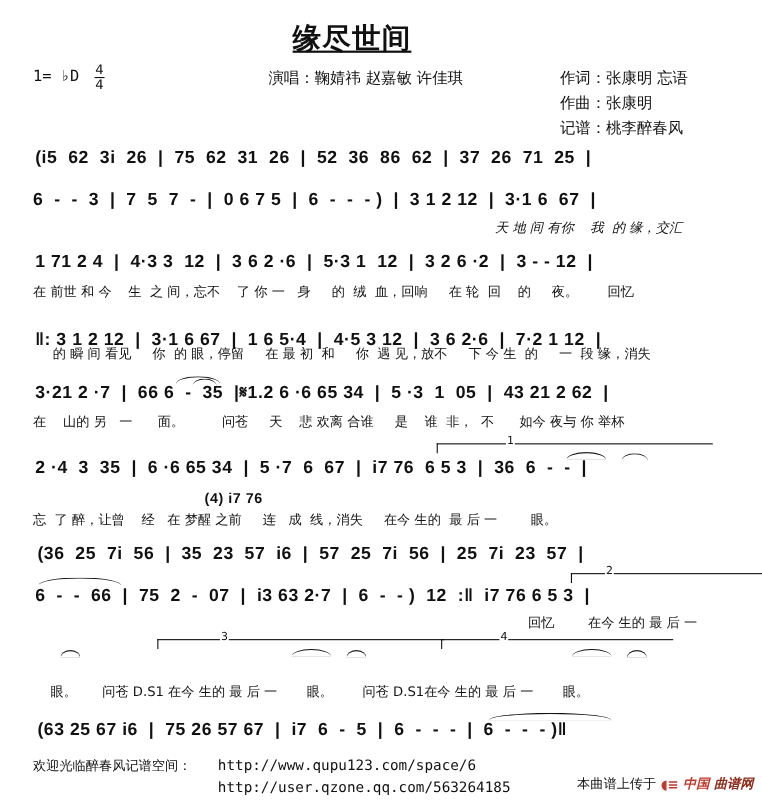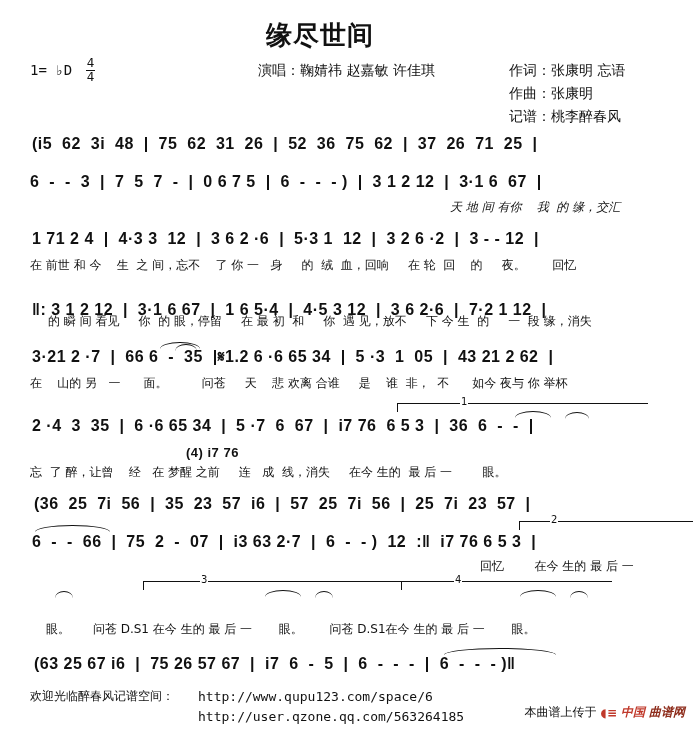--- a/index.html
+++ b/index.html
@@ -1,18 +1,18 @@
 <!DOCTYPE html>
 <html><head>
 <meta charset="utf-8">
 <style>
   html, body { margin: 0; padding: 0; background: #ffffff; }
   body { width: 693px; height: 734px; position: relative; overflow: hidden; font-family: "DejaVu Sans", sans-serif; color: #111; }
   .abs { position: absolute; }
-  .title { left: 0; width: 640px; top: 18px; text-align: center; font-family: "DejaVu Serif", serif; font-weight: bold; font-size: 26px; letter-spacing: 1px; }
+  .title { left: 0; width: 640px; top: 18px; text-align: center; font-family: "DejaVu Serif", serif; font-weight: bold; font-size: 26px; letter-spacing: 1px; text-decoration: underline; }
   .key { left: 30px; top: 62px; font-size: 14px; font-family: "DejaVu Sans Mono", monospace; }
   .timesig { left: 86px; top: 58px; font-size: 12px; font-family: "DejaVu Sans", sans-serif; text-align: center; line-height: 11px; }
   .timesig .bar { display:block; border-top:1px solid #111; width: 9px; margin: 1px auto; }
   .credit { font-size: 14px; font-family: "DejaVu Serif", serif; white-space: pre; }
   .row { position: absolute; left: 0; width: 693px; height: 26px; }
   .notes { position: absolute; white-space: pre; font-family: "Liberation Sans", sans-serif; font-weight: bold; font-size: 16px; letter-spacing: 0.5px; }
   .lyric { position: absolute; white-space: pre; font-size: 12px; font-family: "DejaVu Sans", sans-serif; color: #111; }
   .small { font-size: 10px; }
   .bracket { position: absolute; border-top: 1px solid #111; border-left: 1px solid #111; height: 8px; }
   .bracket span { position: absolute; top: -8px; font-size: 10px; background: #fff; padding: 0 1px; }
@@ -29,27 +29,27 @@
 
 <div class="abs title">缘尽世间</div>
 
 <div class="abs key">1= ♭D</div>
 <div class="abs timesig">
   <span>4</span>
   <span class="bar"></span>
   <span>4</span>
 </div>
 
-<div class="abs credit" style="left:258px; top:62px;"><span>演唱：</span><span>鞠婧祎 赵嘉敏 许佳琪</span></div>
+<div class="abs credit" style="left:244px; top:62px;"><span>演唱：</span><span>鞠婧祎 赵嘉敏 许佳琪</span></div>
 <div class="abs credit" style="left:509px; top:62px;"><span>作词：</span><span>张康明 忘语</span></div>
 <div class="abs credit" style="left:509px; top:85px;"><span>作曲：</span><span>张康明</span></div>
 <div class="abs credit" style="left:509px; top:108px;"><span>记谱：</span><span>桃李醉春风</span></div>
 
 <div class="row" style="top:135px;">
-  <div class="notes" style="left:32px; top:0;">(i5  62  3i  48  |  75  62  31  26  |  52  36  75  62  |  37  26  71  25  |</div>
+  <div class="notes" style="left:32px; top:0;">(i5  62  3i  26  |  75  62  31  26  |  52  36  86  62  |  37  26  71  25  |</div>
 </div>
 
 <div class="row" style="top:173px;">
   <div class="notes" style="left:30px; top:0;">6  -  -  3  |  7  5  7  -  |  0 6 7 5  |  6  -  -  - )  |  3 1 2 12  |  3·1 6  67  |</div>
   <div class="lyric" style="left:450px; top:26px;font-style:italic;">天 地 间 有你    我  的 缘，交汇</div>
 </div>
 
 <div class="row" style="top:230px;">
   <div class="notes" style="left:32px; top:0;">1 71 2 4  |  4·3 3  12  |  3 6 2 ·6  |  5·3 1  12  |  3 2 6 ·2  |  3 - - 12  |</div>
   <div class="lyric" style="left:30px; top:27px;">在 前世 和 今    生  之 间，忘不    了 你 一   身     的  绒  血，回响     在 轮  回    的     夜。       回忆</div>

